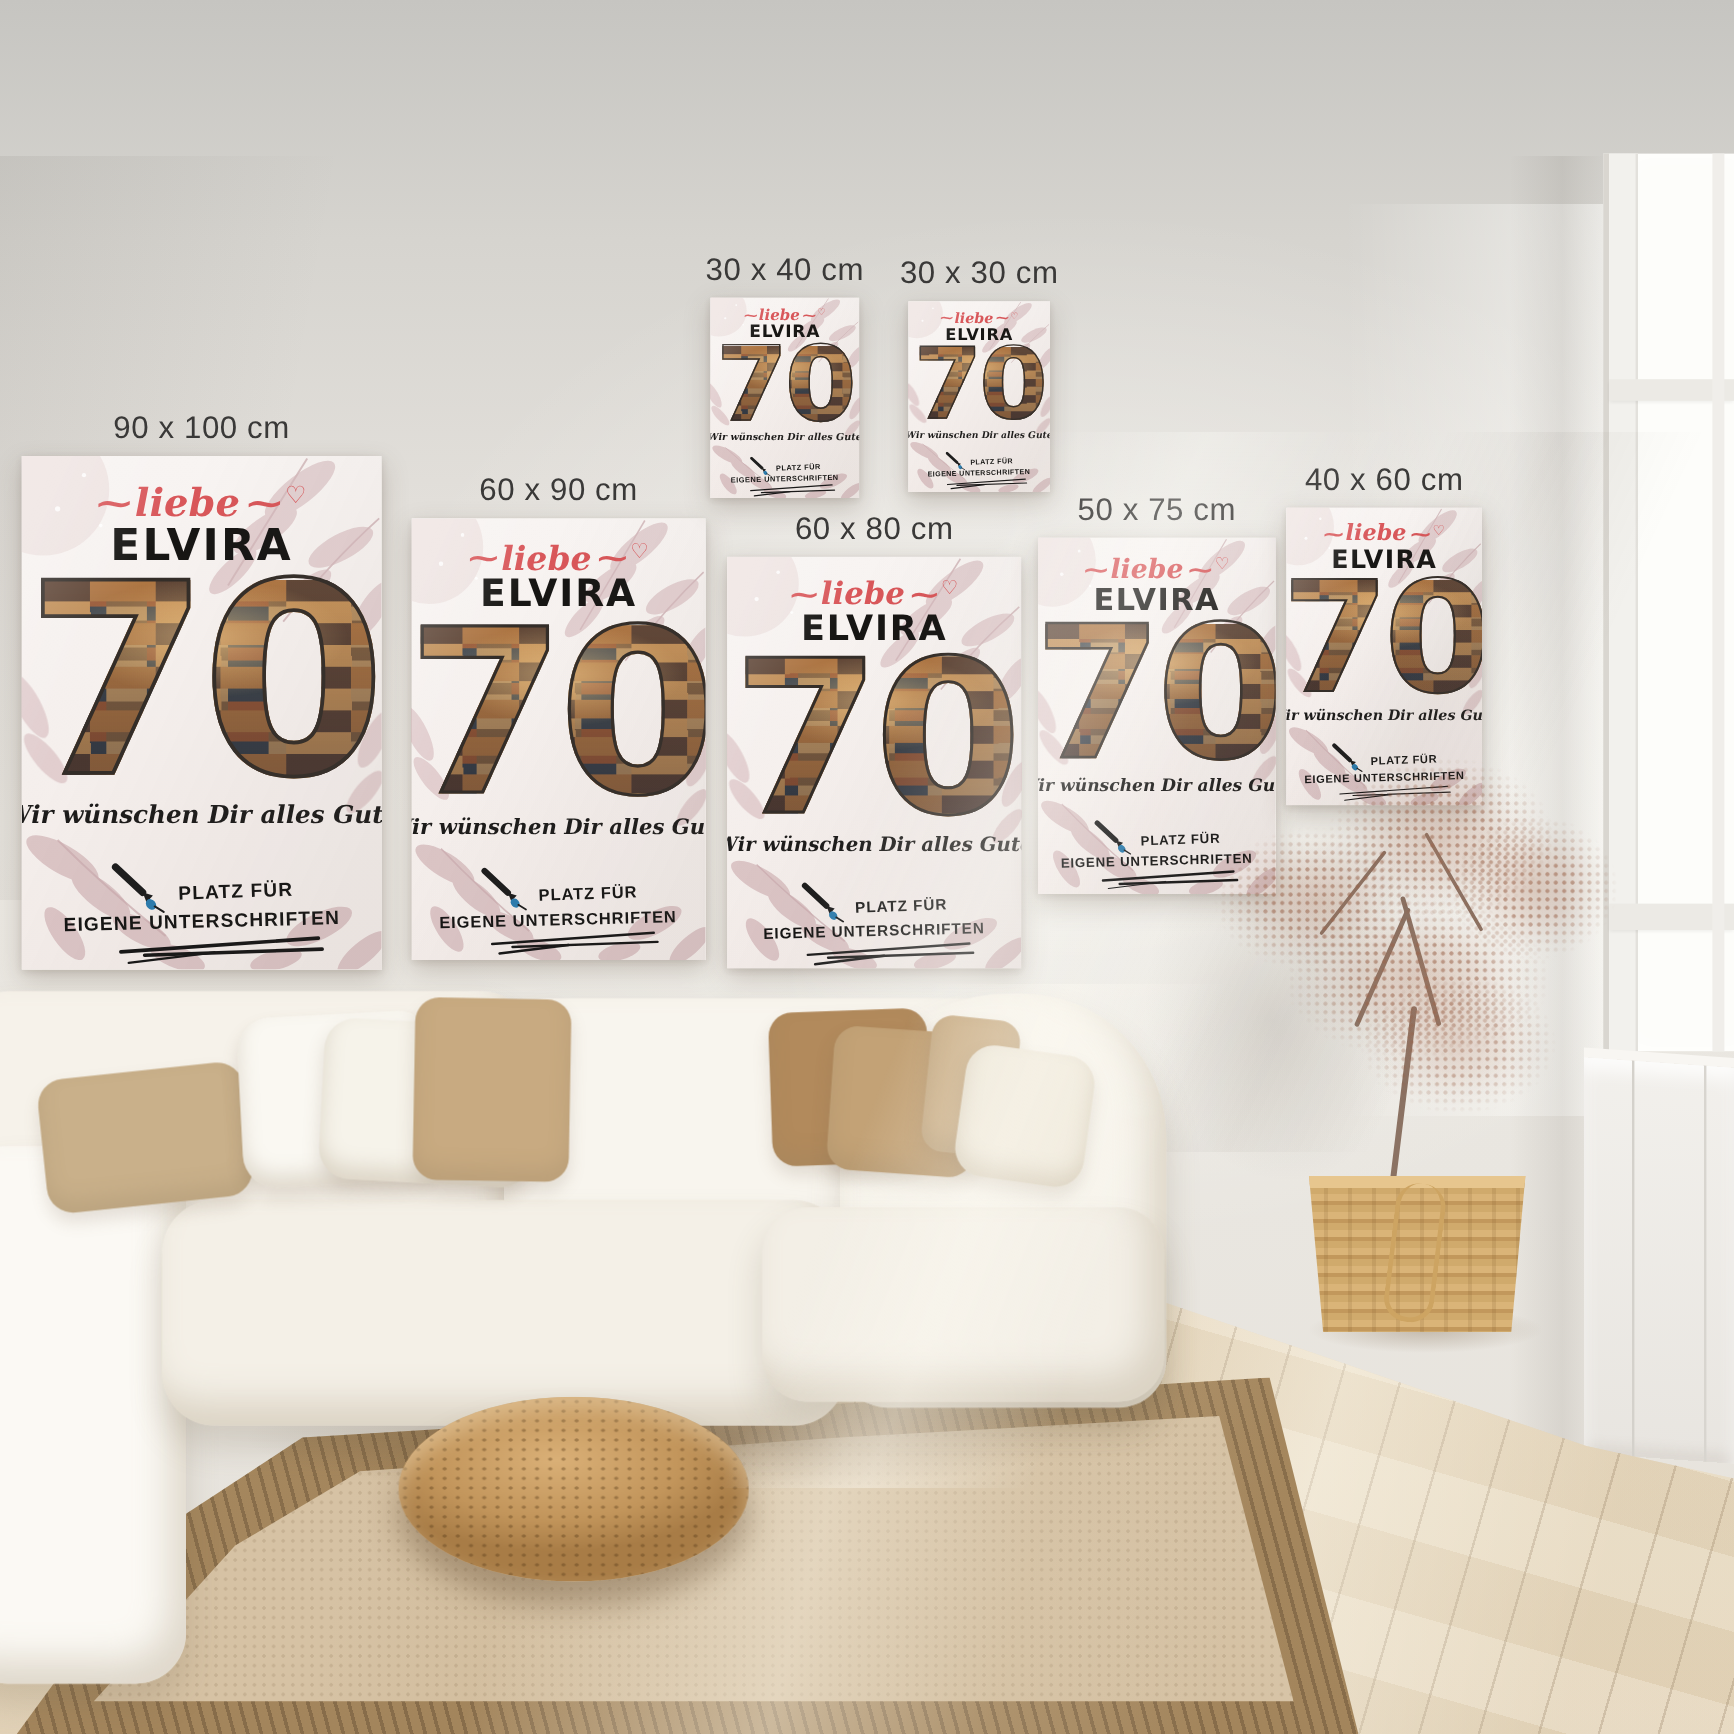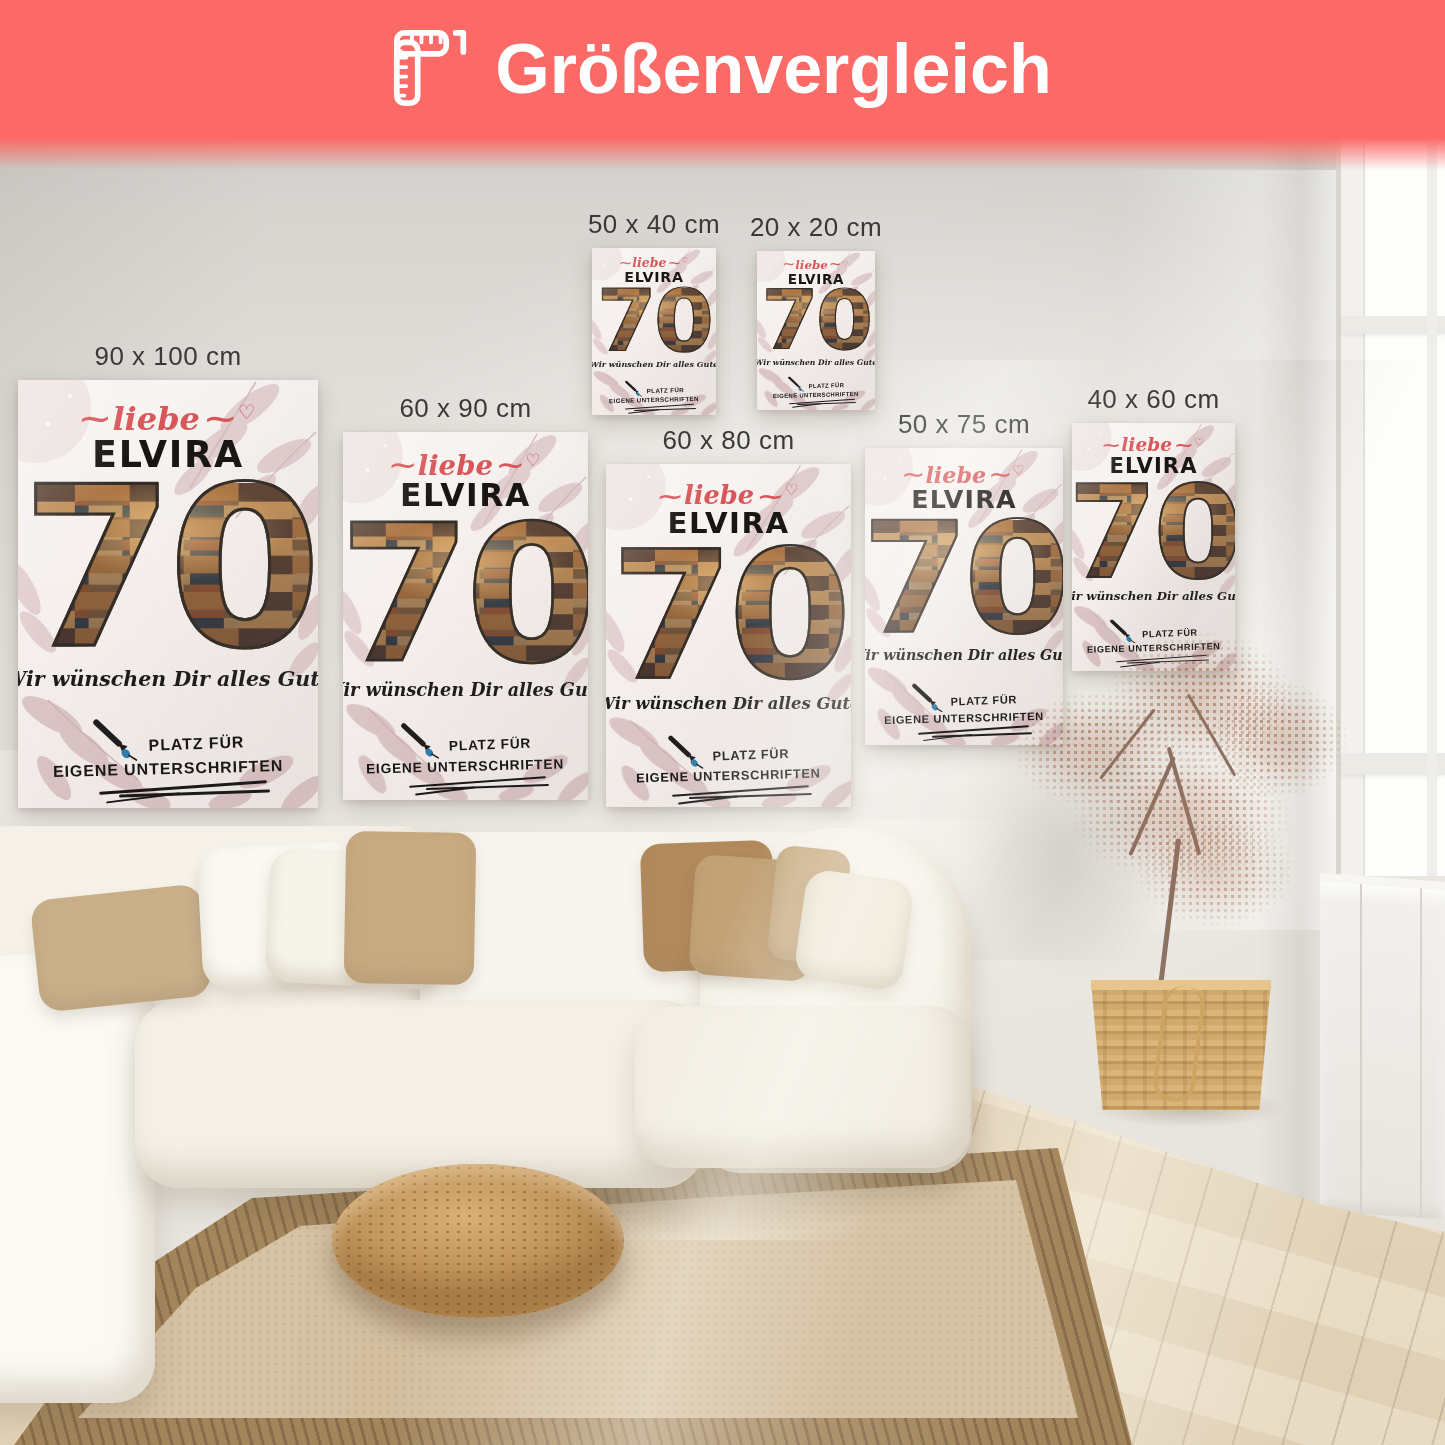--- a/index.html
+++ b/index.html
@@ -345,21 +345,21 @@
       </div>
       <div class="p-sign2">EIGENE UNTERSCHRIFTEN</div>
       <div class="p-scribble">
         <i class="l1"></i>
         <i class="l2"></i>
         <i class="l3"></i>
       </div>
     </div>
   </figure>
       <figure class="poster" style="left: 592px; top: 248px; width: 124px; height: 167px; font-size: 10.02px;">
-    <figcaption class="size-label">50 x 40 cm</figcaption>
+    <figcaption class="size-label">30 x 40 cm</figcaption>
     <div class="poster-canvas">
       <svg class="leaves" viewBox="0 0 300 428" preserveAspectRatio="none" aria-hidden="true">
         <g fill="#e8d7d6" opacity=".55">
               <circle cx="18" cy="28" r="55"></circle>
             </g>
         <g fill="#ffffff" opacity=".85">
           <circle cx="30" cy="44" r="2.2"></circle>
               <circle cx="52" cy="16" r="1.8"></circle>
               <circle cx="66" cy="58" r="1.5"></circle>
         </g>
@@ -413,21 +413,21 @@
       </div>
       <div class="p-sign2">EIGENE UNTERSCHRIFTEN</div>
       <div class="p-scribble">
         <i class="l1"></i>
         <i class="l2"></i>
         <i class="l3"></i>
       </div>
     </div>
   </figure>
       <figure class="poster" style="left: 757px; top: 251px; width: 118px; height: 159px; font-size: 9.54px;">
-    <figcaption class="size-label">20 x 20 cm</figcaption>
+    <figcaption class="size-label">30 x 30 cm</figcaption>
     <div class="poster-canvas">
       <svg class="leaves" viewBox="0 0 300 428" preserveAspectRatio="none" aria-hidden="true">
         <g fill="#e8d7d6" opacity=".55">
               <circle cx="18" cy="28" r="55"></circle>
             </g>
         <g fill="#ffffff" opacity=".85">
           <circle cx="30" cy="44" r="2.2"></circle>
               <circle cx="52" cy="16" r="1.8"></circle>
               <circle cx="66" cy="58" r="1.5"></circle>
         </g>
@@ -705,27 +705,13 @@
   <div class="pillow pil-w1"></div>
   <div class="pillow pil-w2"></div>
   <div class="pillow weave pil-tan"></div>
   <div class="pillow weave pil-br"></div>
   <div class="pillow weave pil-tan2"></div>
   <div class="pillow pil-bg2"></div>
   <div class="pillow pil-cr"></div>
   <div class="pouf"></div>
   <div class="streak-sofa"></div>
 
-  <header class="banner">
-    <svg class="ruler" width="76" height="80" viewBox="0 0 40 42" fill="none" aria-hidden="true">
-      <g stroke="#fff" stroke-width="3" stroke-linecap="round" stroke-linejoin="round">
-        <rect x="2" y="7" width="11" height="32" rx="4"></rect>
-        <rect x="2" y="2" width="26" height="11" rx="4"></rect>
-        <path d="M33 2 h4 v10"></path>
-      </g>
-      <g stroke="#fff" stroke-width="2" stroke-linecap="round">
-        <path d="M3 15 h4 M3 20 h4 M3 25 h4 M3 30 h4 M3 35 h3"></path>
-        <path d="M10 3 v4 M15 3 v4 M20 3 v4 M25 3 v4"></path>
-      </g>
-    </svg>
-    <h1 class="banner-title">Größenvergleich</h1>
-  </header>
 </div>
 
 </body></html>

